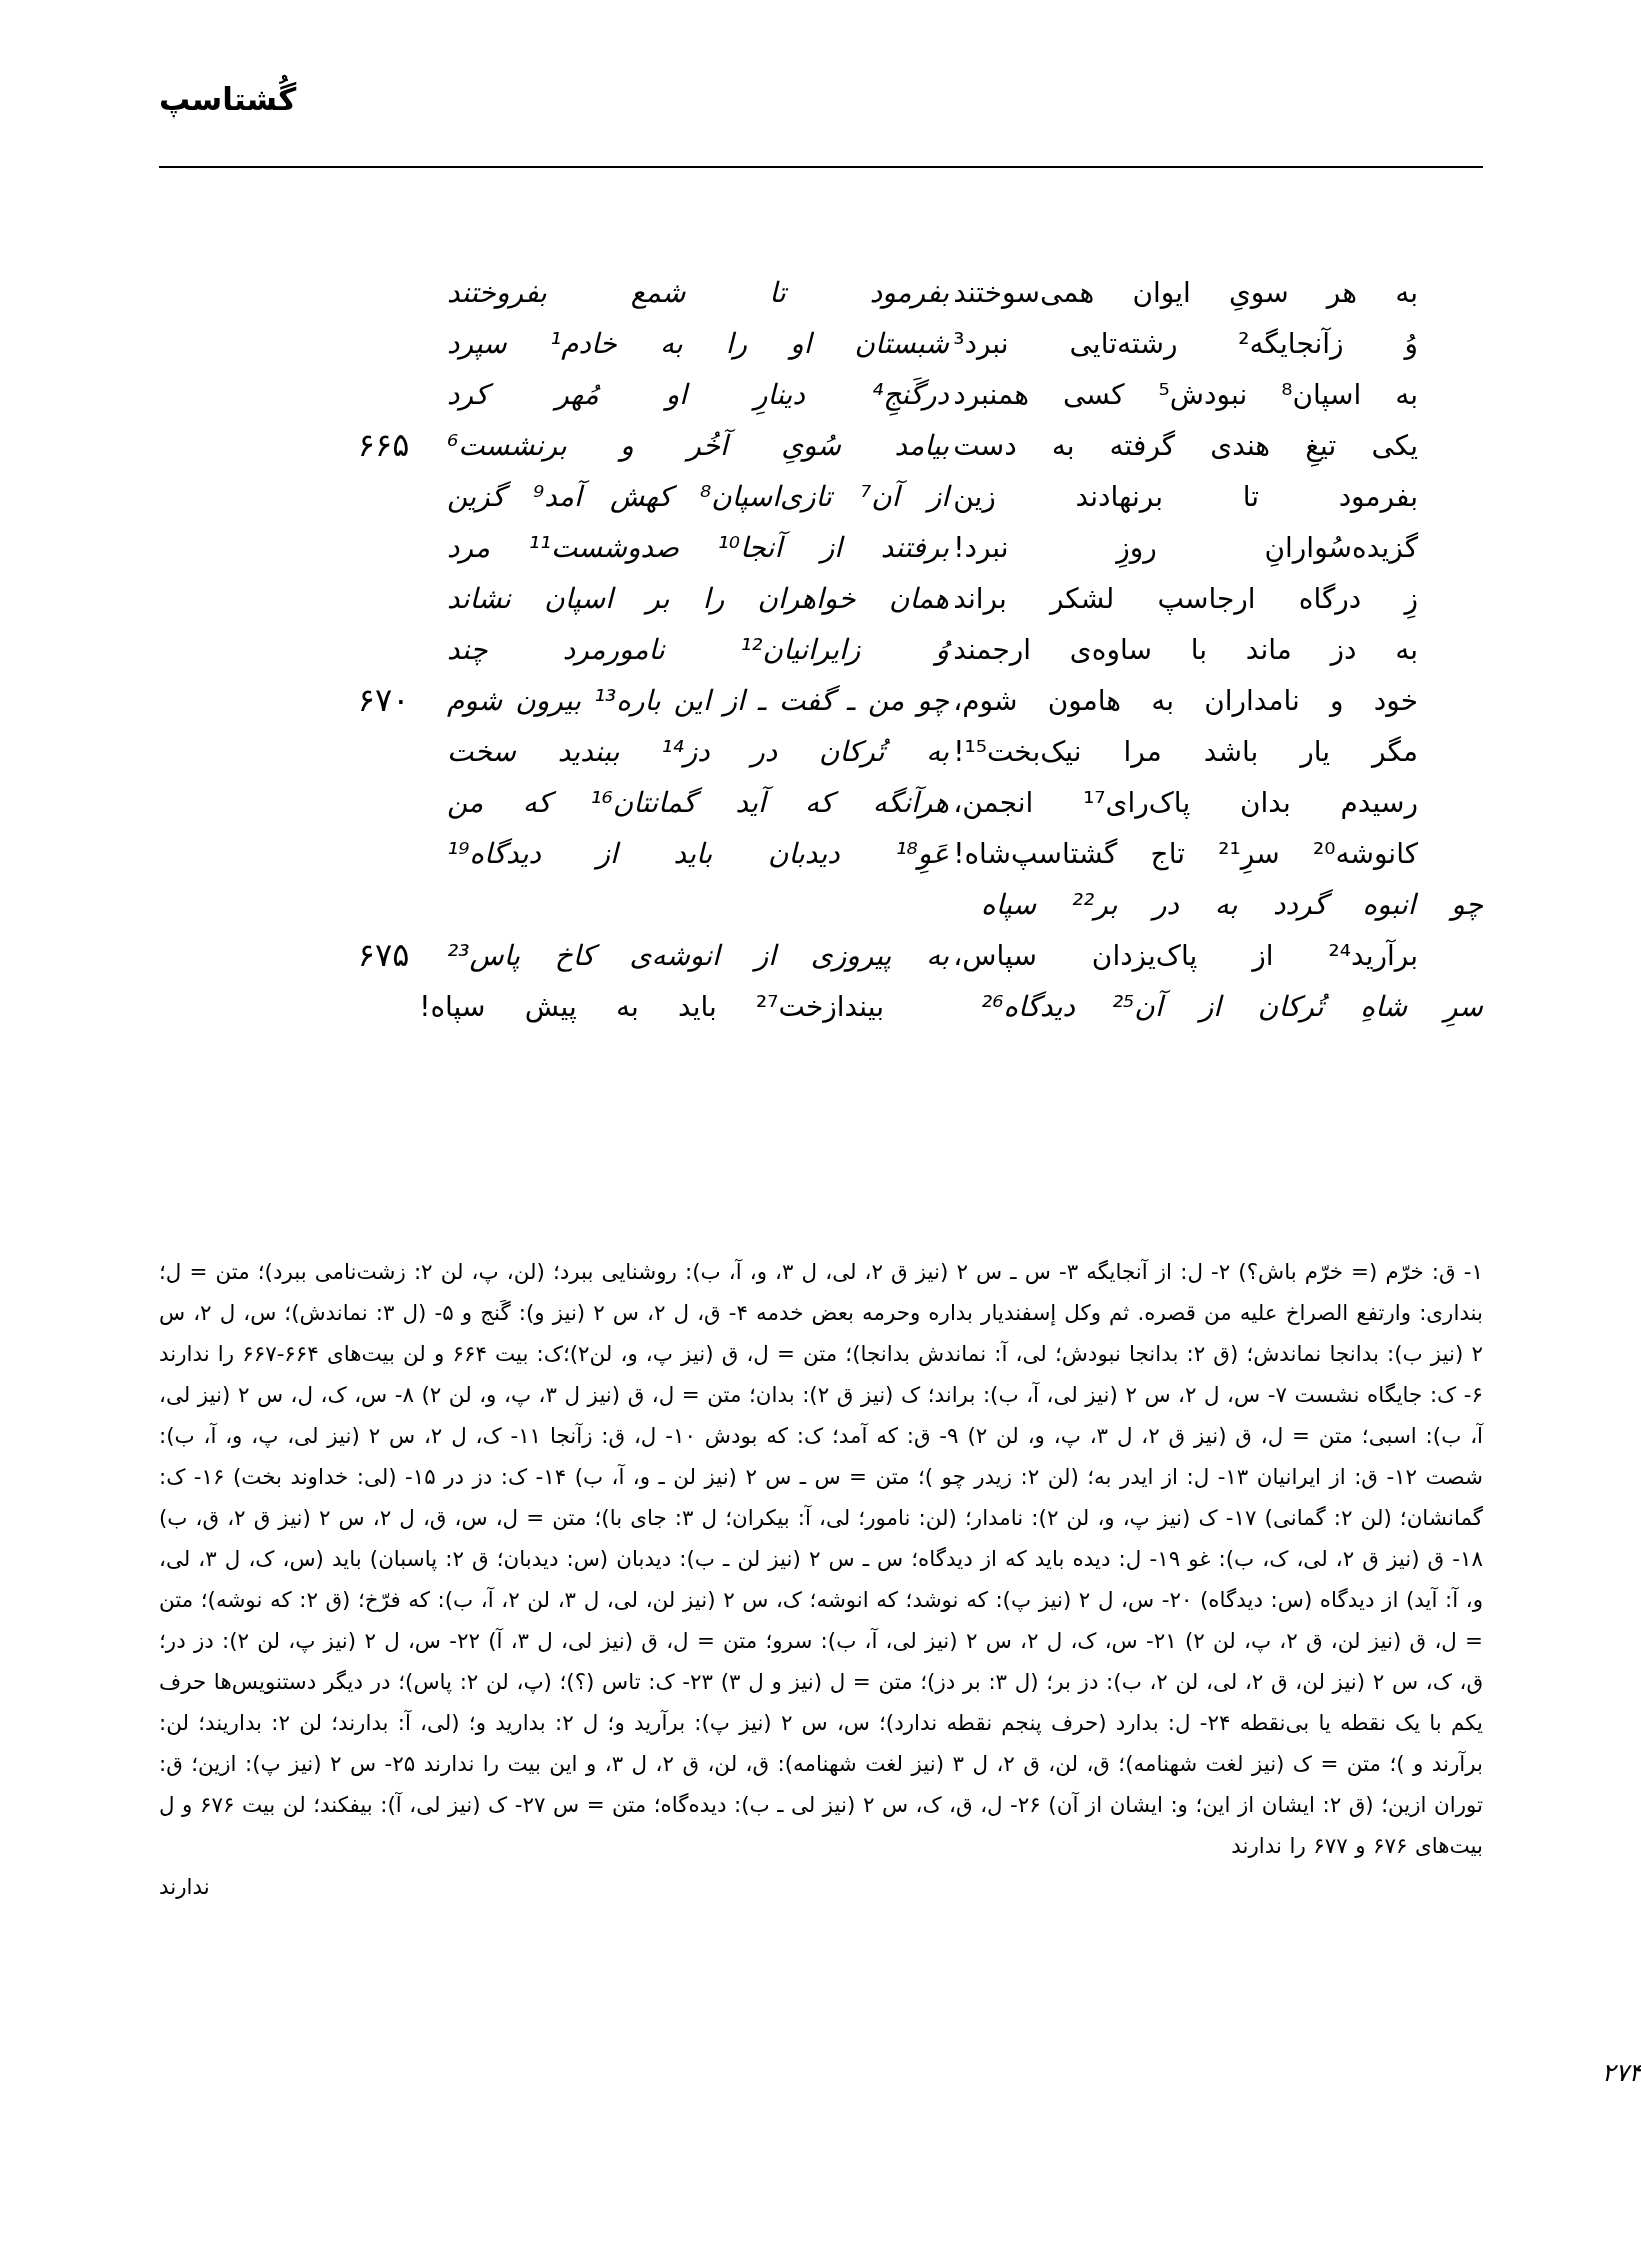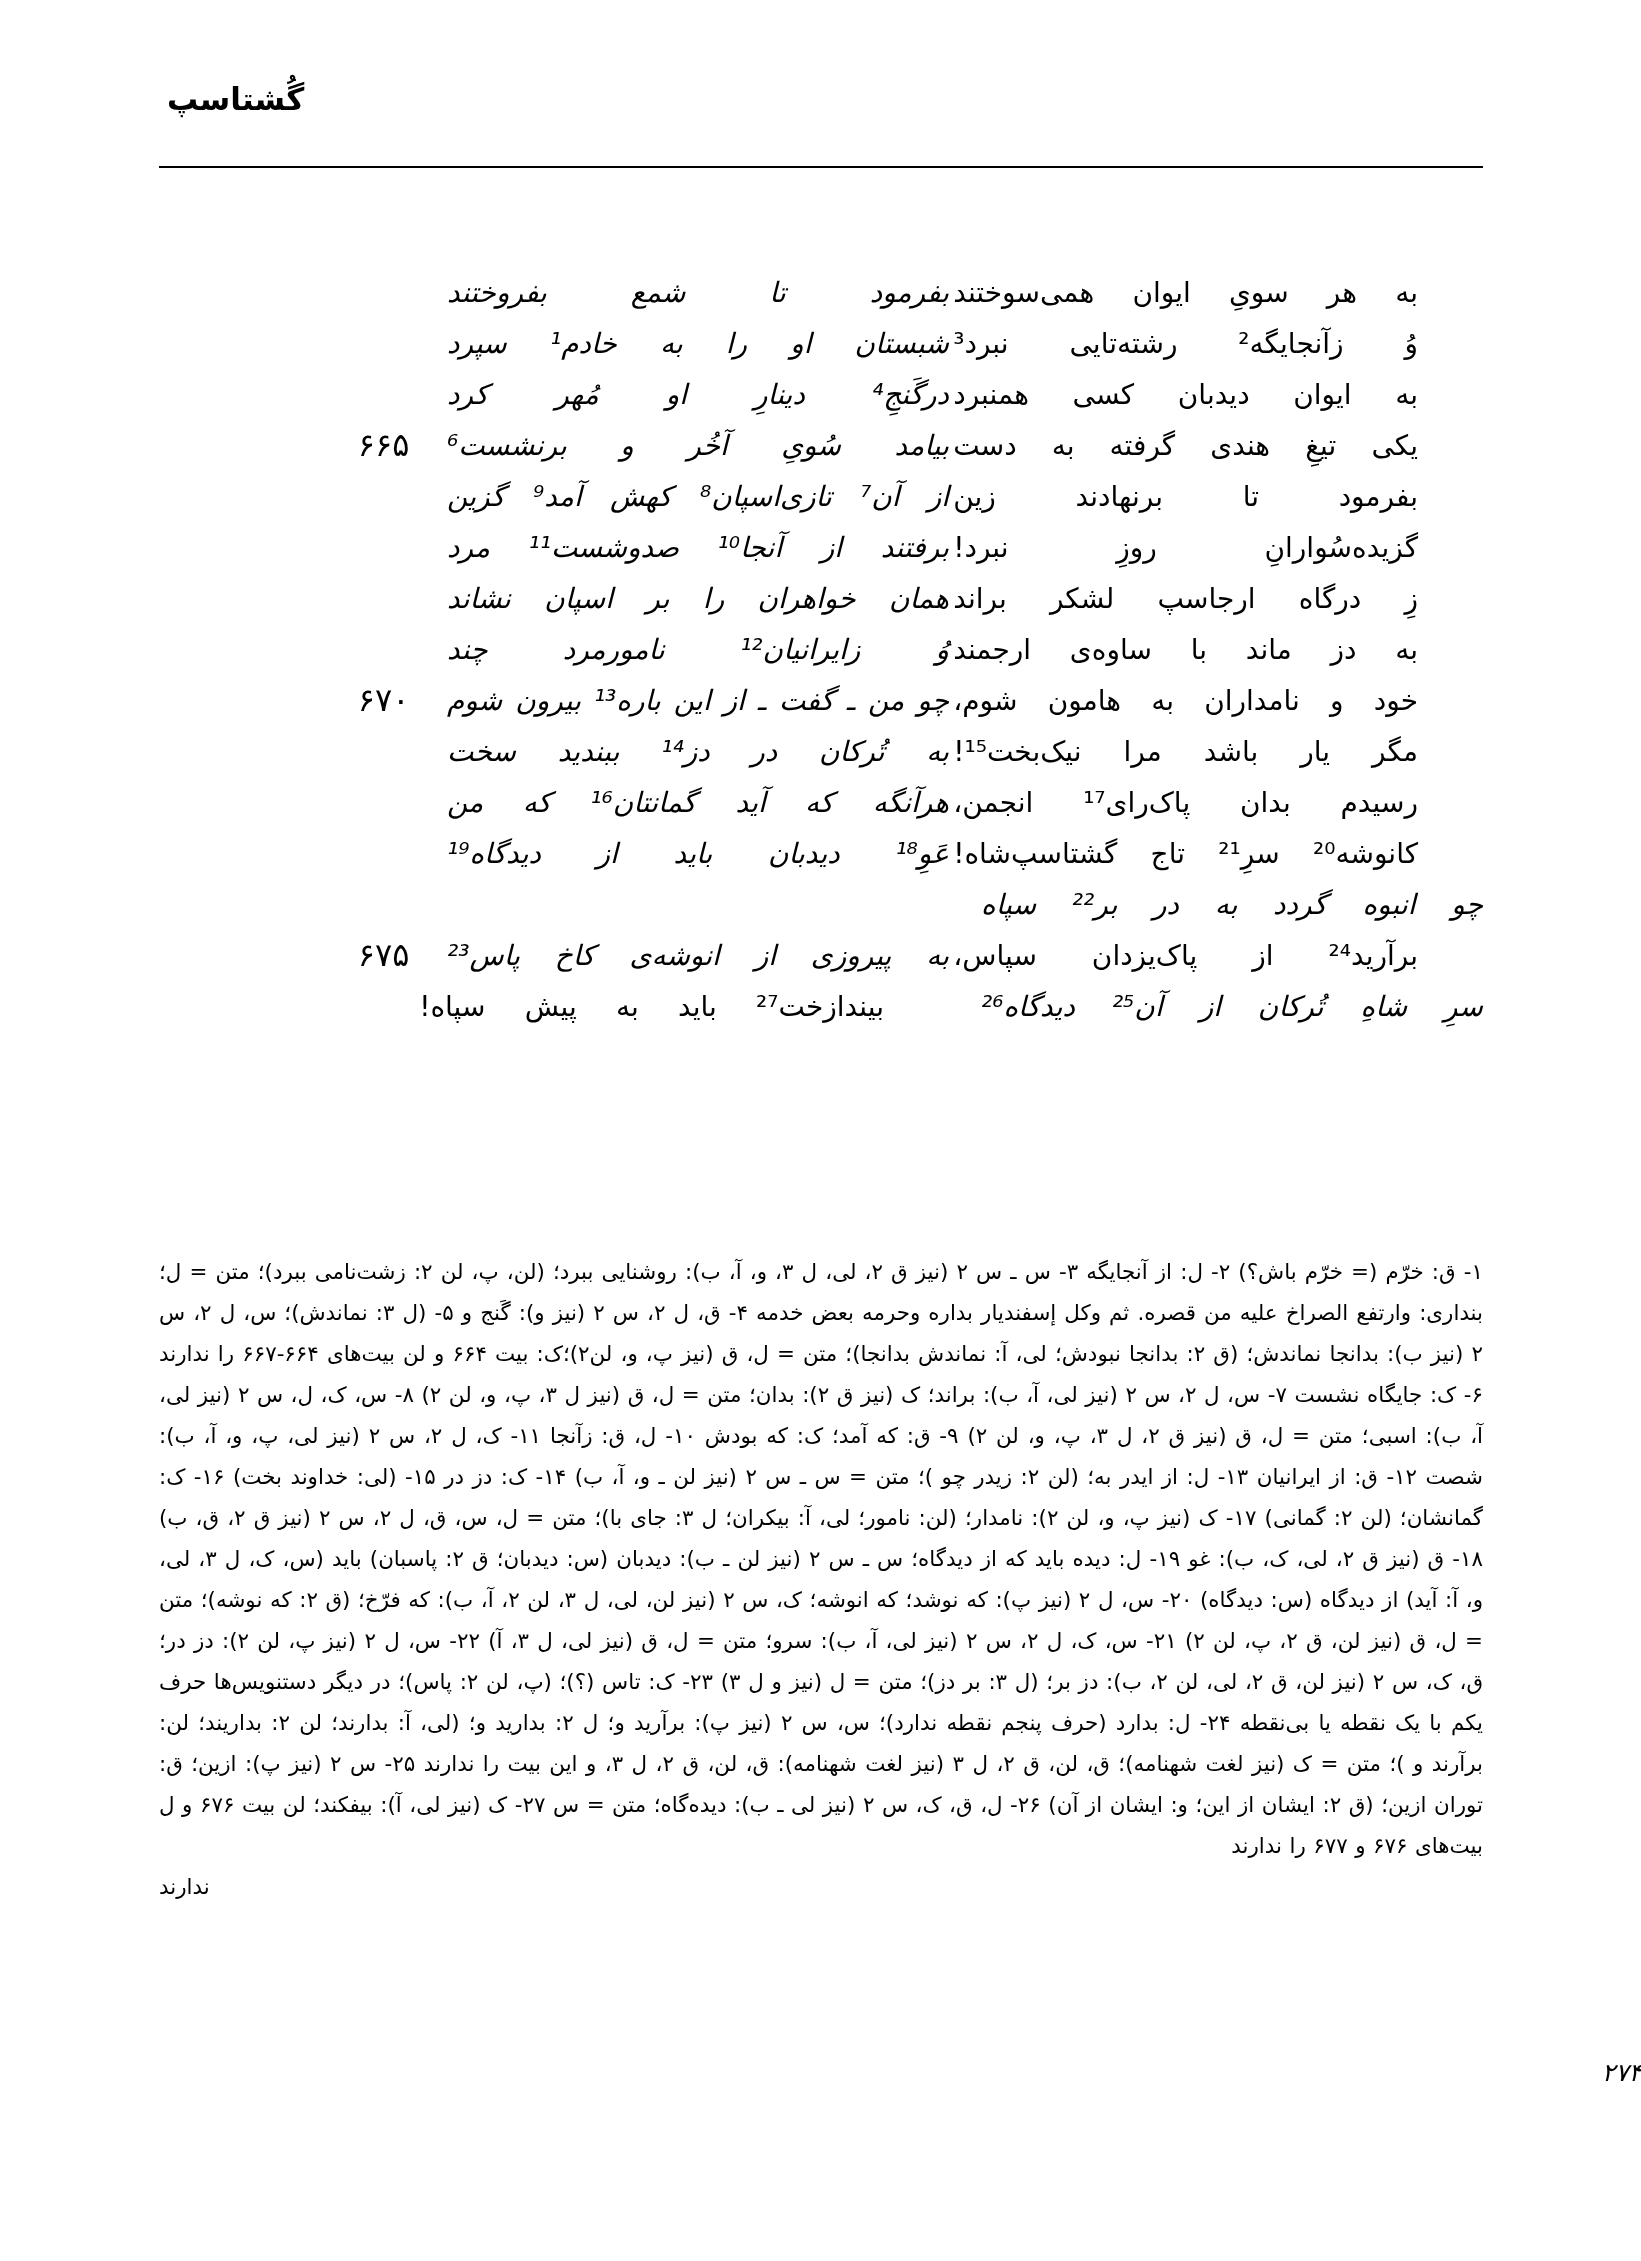--- a/index.html
+++ b/index.html
@@ -24,21 +24,20 @@
     left:159px;
     text-align:left;
     direction:rtl;
   }
   .header .title{
     font-size:31px;
     font-weight:bold;
     line-height:1;
     display:inline-block;
     letter-spacing:0.7px;
-    margin-left:8px;
   }
   .rule{
     position:absolute;
     top:166px;
     right:159px;
     left:159px;
     height:2.1px;
     background:#000;
   }
 
@@ -127,21 +126,21 @@
       <div class="num"></div>
     </div>
 
     <div class="couplet">
       <div class="hemi second">وُ     زآنجایگه²   رشته‌تایی   نبرد³</div>
       <div class="hemi first">شبستان  او  را  به  خادم¹   سپرد</div>
       <div class="num"></div>
     </div>
 
     <div class="couplet">
-      <div class="hemi second">به   ایوان   دیدبان   کسی   همنبرد</div>
+      <div class="hemi second">به   اسپان⁸   نبودش⁵   کسی   همنبرد</div>
       <div class="hemi first">درگَنجِ⁴   دینارِ  او   مُهر  کرد</div>
       <div class="num"></div>
     </div>
 
     <div class="couplet">
       <div class="hemi second">یکی  تیغِ  هندی  گرفته  به  دست</div>
       <div class="hemi first">بیامد   سُویِ   آخُر  و   برنشست⁶</div>
       <div class="num">۶۶۵</div>
     </div>
 

